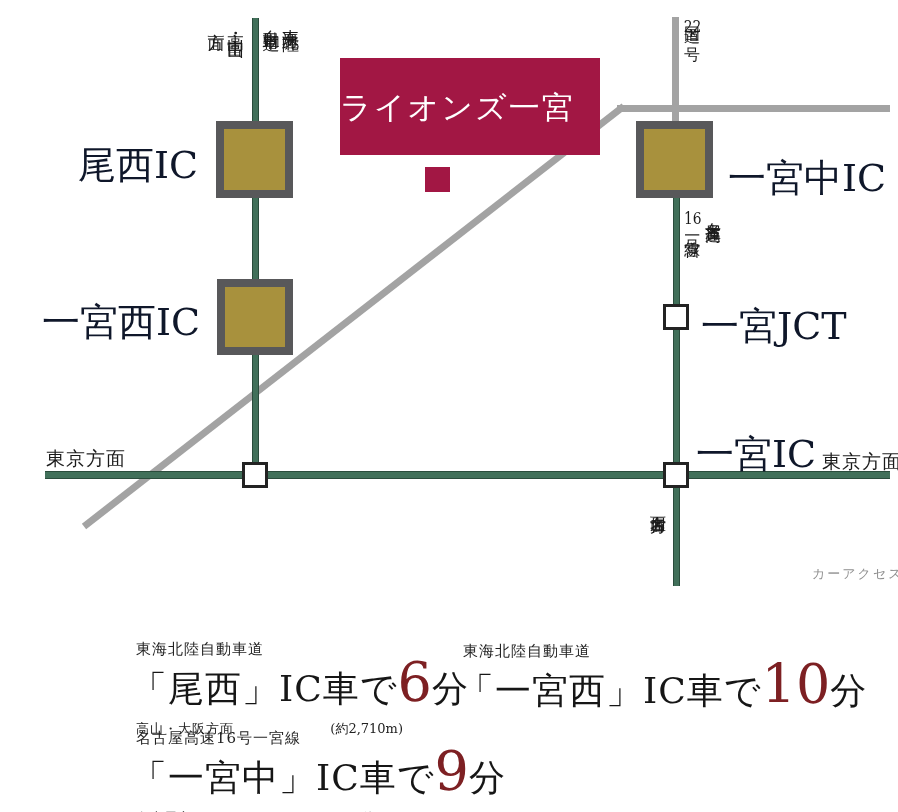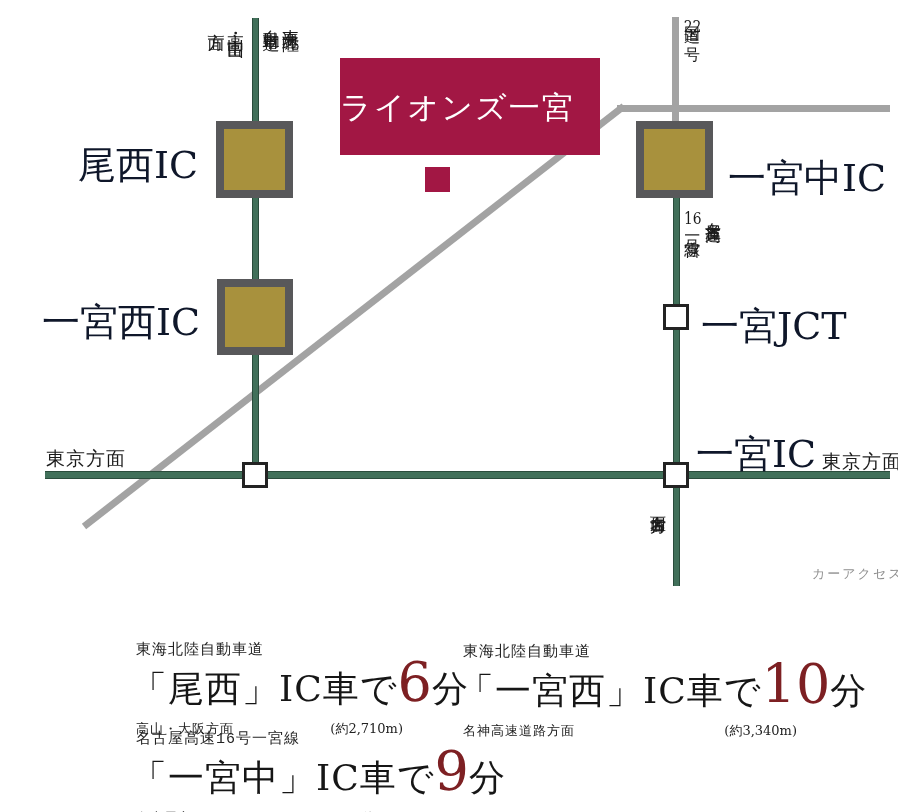--- a/index.html
+++ b/index.html
@@ -60,21 +60,21 @@
   #banner { position:absolute; left:340px; top:58px; width:260px; height:97px; background:#A21744;
             color:#ffffff; display:flex; flex-direction:column; align-items:flex-start; justify-content:center;
             font-size:31px; letter-spacing:2px; line-height:44px; z-index:5; white-space:nowrap; }
   #banner-marker { position:absolute; left:425px; top:167px; width:25px; height:25px;
                    background:#A21744; z-index:5; }
   
   .access { position:absolute; z-index:4; }
   #access-0 { left:131px; top:640px; width:272px; }
   #access-1 { left:458px; top:642px; width:339px; }
   #access-2 { left:131px; top:729px; width:299px; }
-  .access .road-name { font-size:15px; padding-left:5px; letter-spacing:1px; color:#222222;font-family:Liberation Mono, monospace; }
+  .access .road-name { font-size:15px; padding-left:5px; letter-spacing:1px; color:#222222; }
   .access .main { white-space:nowrap; line-height:46px; margin-top:1px; color:#161616; }
   .access .main .pre, .access .main .unit { font-size:36px; letter-spacing:1px; line-height:46px; }
   .access .main .min { font-size:54px; color:#7D2023; line-height:46px; }
   .access .sub { display:flex; justify-content:space-between; align-items:baseline;
                  font-size:13px; margin-top:1px; color:#222222; }
   .access .sub .dir { padding-left:5px; letter-spacing:1px; }
 </style>
 </head>
 <body>
 
@@ -138,24 +138,20 @@
       <span class="dir">高山・大阪方面</span>
       <span class="dist">(約2,710m)</span>
     </div>
   </div>
 
   <div class="access" id="access-1">
     <div class="road-name">東海北陸自動車道</div>
     <div class="main">
       <span class="pre">「一宮西」IC車で</span><span class="min">10</span><span class="unit">分</span>
     </div>
-    <div class="sub">
-      <span class="dir">名神高速道路方面</span>
-      <span class="dist">(約3,340m)</span>
-    </div>
   </div>
 
   <div class="access" id="access-2">
     <div class="road-name">名古屋高速16号一宮線</div>
     <div class="main">
       <span class="pre">「一宮中」IC車で</span><span class="min">9</span><span class="unit">分</span>
     </div>
     <div class="sub">
       <span class="dir">名古屋方面</span>
       <span class="dist">(約2,790m)</span>

